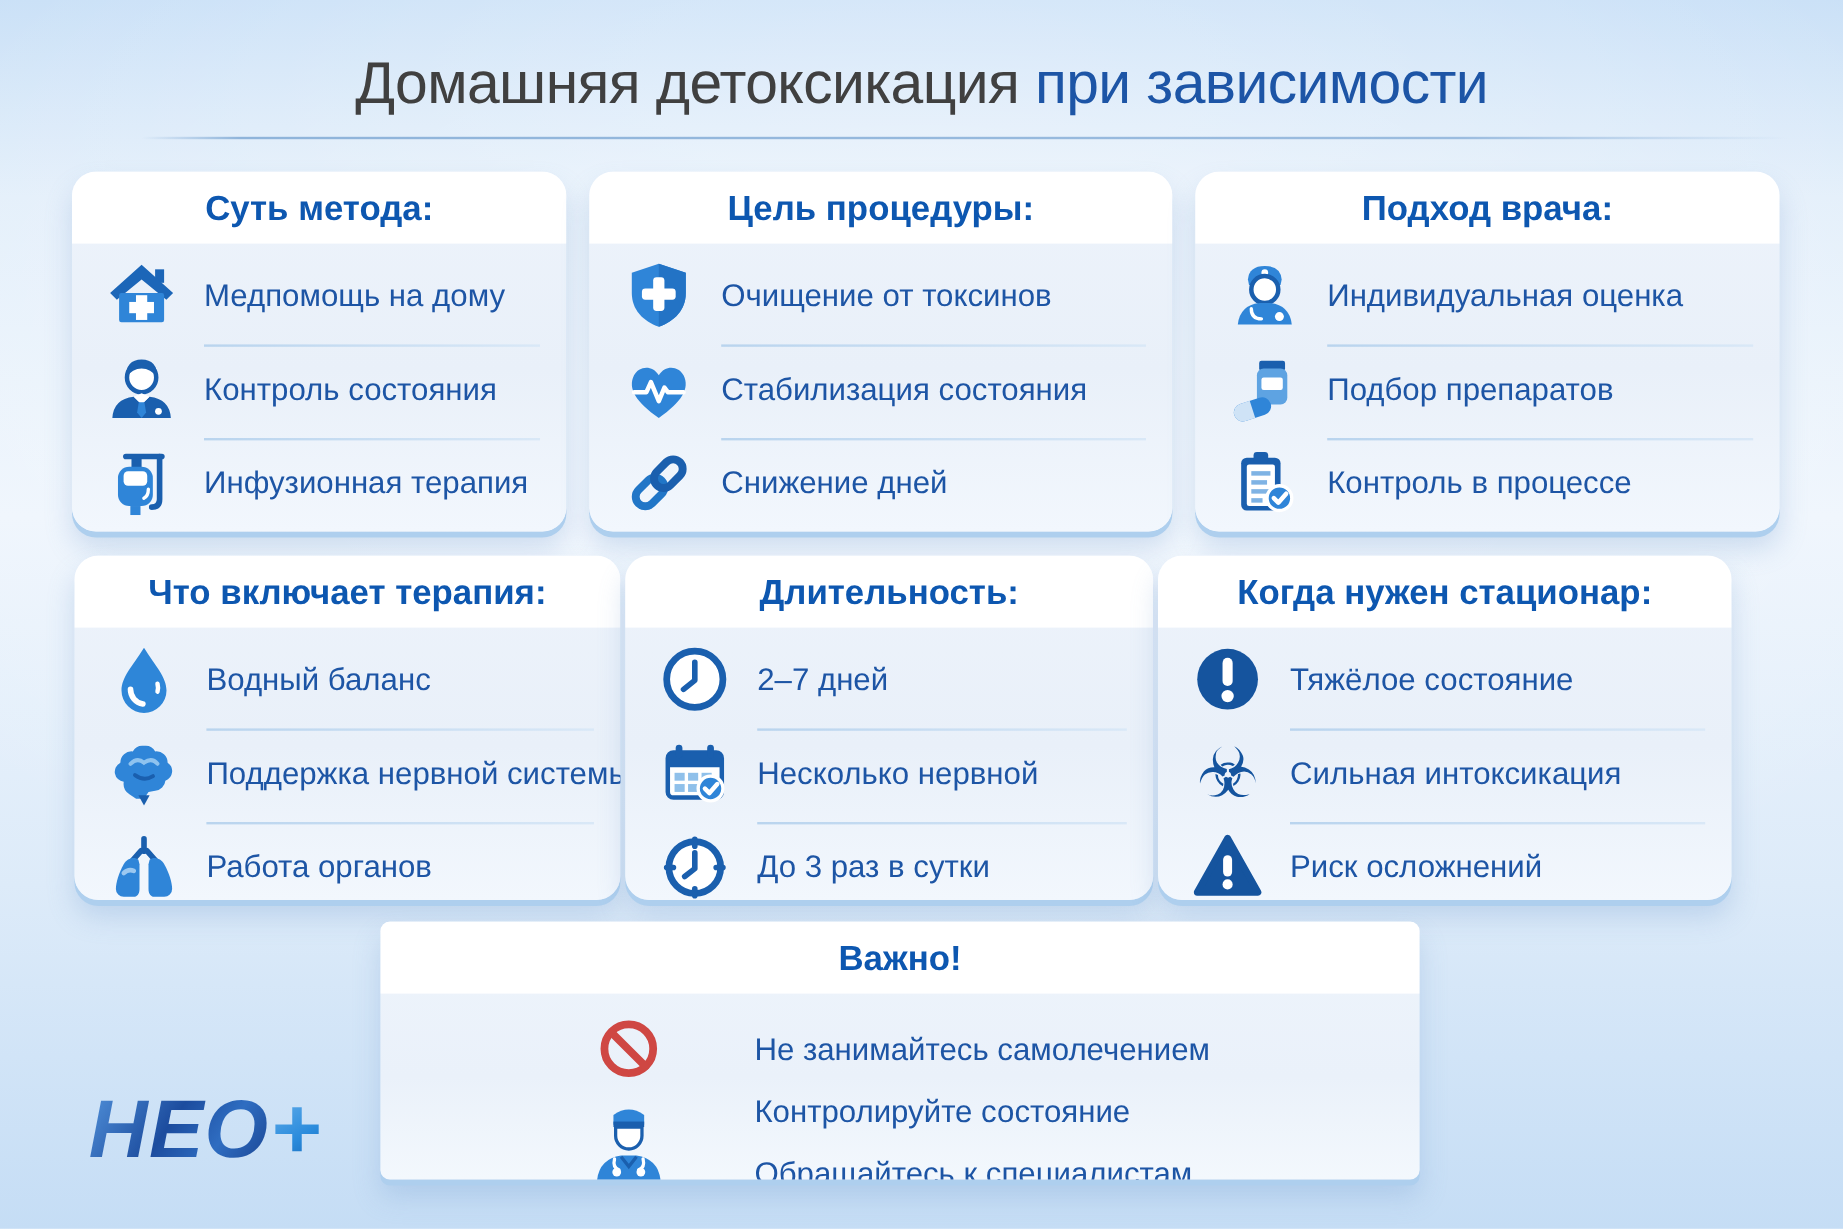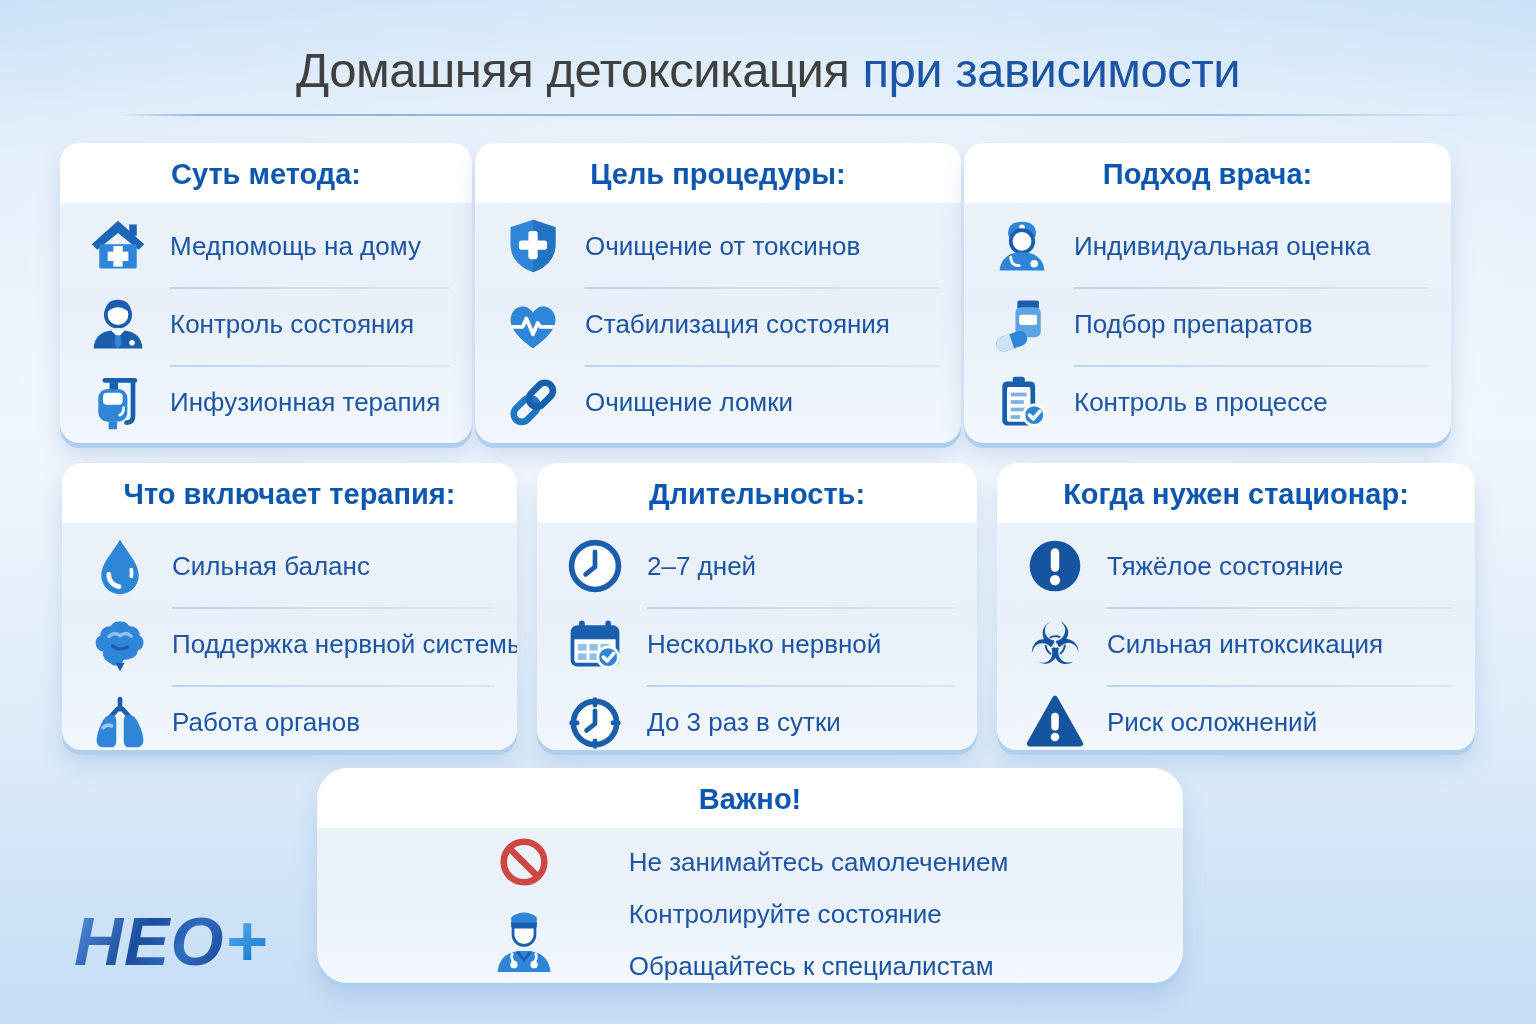--- a/index.html
+++ b/index.html
@@ -14,22 +14,22 @@
   .page-title {
     position:absolute; top:42px; left:0; width:100%;
     text-align:center; font-size:49px; color:#1d55a6; letter-spacing:-.5px;
   }
   .page-title .bold { font-weight:normal; color:#404040; }
   .title-divider {
     position:absolute; top:114px; left:118px; width:1372px; height:2px;
     background:linear-gradient(90deg, rgba(140,175,215,0) 0%, #8fb4da 6%, #9bbcdf 80%, rgba(140,175,215,0) 100%);
   }
   .row { position:absolute; display:flex; }
-  .row1 { left:60px; top:143px; gap:3px; }
-  .row2 { left:62px; top:463px; gap:20px; }
+  .row1 { left:60px; top:143px; gap:19px; }
+  .row2 { left:62px; top:463px; gap:4px; }
   .card {
     border-radius:20px; display:flex; flex-direction:column; overflow:hidden;
     background:linear-gradient(180deg,#edf3fb 0%, #e9f0f9 55%, #f2f7fd 100%);
     box-shadow: 0 5px 0 #aecfee, 0 14px 22px rgba(120,160,210,.30);
   }
   .r1 { height:300px; }
   .r2 { height:287px; }
   .card-header {
     background:#ffffff; padding:15px 8px 12px; text-align:center;
     color:#0d57b0; font-weight:bold; font-size:29px; flex:none;
@@ -46,23 +46,24 @@
   .item-icon { width:60px; height:60px; flex:none; display:flex; align-items:center; justify-content:center; }
   .item-icon svg { width:100%; height:100%; }
   .item-label { font-size:26px; color:#1d55a5; white-space:nowrap; }
   .glyph-bio {
     font-family:"DejaVu Sans", sans-serif; font-size:58px; line-height:60px;
     color:#14549e; display:block; text-align:center;
   }
   
   .important-card {
     position:absolute; left:317px; top:768px; width:866px; height:215px;
-    border-radius:31px; overflow:hidden; display:flex; flex-direction:column;
+    border-radius:8px; overflow:hidden; display:flex; flex-direction:column;
     background:linear-gradient(180deg,#eef4fb 0%, #eaf1fa 60%, #f3f8fd 100%);
     box-shadow: 0 5px 0 #aecfee, 0 14px 22px rgba(120,160,210,.30);
+    gap: 12px;
   }
   .imp-body {
     flex:1; display:grid; grid-template-columns:64px auto; column-gap:26px;
     width:max-content; margin:0 auto; align-items:center; padding:8px 0 14px;
     grid-template-rows:1fr 1fr 1fr;
   }
   .imp-icon { display:flex; align-items:center; justify-content:center; }
   .imp-icon svg { width:52px; height:52px; }
   .imp-icon.tall { grid-row:2 / span 2; }
   .imp-icon.tall svg { width:78px; height:84px; }
@@ -158,21 +159,21 @@
       </div>
       <div class="item">
         <span class="item-icon">
           <svg viewBox="0 0 64 64">
               <g transform="rotate(-45 32 32)" fill="none">
                 <rect x="6" y="24" width="29" height="17" rx="8.5" stroke="#2176c7" stroke-width="7"></rect>
                 <rect x="29" y="24" width="29" height="17" rx="8.5" stroke="#1a5fae" stroke-width="7"></rect>
               </g>
             </svg>
         </span>
-        <span class="item-label">Очищение ломки</span>
+        <span class="item-label">Снижение дней</span>
       </div>
     </div>
   </div>
 
   <div class="card r1" style="width:487px">
     <div class="card-header">Подход врача:</div>
     <div class="card-body">
       <div class="item divided">
         <span class="item-icon">
           <svg viewBox="0 0 64 64">
@@ -226,21 +227,21 @@
     <div class="card-header">Что включает терапия:</div>
     <div class="card-body">
       <div class="item divided">
         <span class="item-icon">
           <svg viewBox="0 0 64 64">
               <path d="M32 4 C22 20 12 30 12 42 a20 20 0 0 0 40 0 C52 30 42 20 32 4 Z" fill="#2e86d8"></path>
               <path d="M20 41 a13 13 0 0 0 11 13" stroke="#fff" stroke-width="5" fill="none" stroke-linecap="round"></path>
               <path d="M44 36 q1 4 0 7" stroke="#fff" stroke-width="4" fill="none" stroke-linecap="round"></path>
             </svg>
         </span>
-        <span class="item-label">Сильная баланс</span>
+        <span class="item-label">Водный баланс</span>
       </div>
       <div class="item divided">
         <span class="item-icon">
           <svg viewBox="0 0 64 64">
               <path d="M14 40 a9 9 0 0 1 -3 -17 a10 10 0 0 1 11 -10 a10 10 0 0 1 10 -5 a10 10 0 0 1 10 5 a10 10 0 0 1 11 10 a9 9 0 0 1 -2 16 a10 10 0 0 1 -9 9 l-6 1 l-4 6 h-7 l-6 -4 a11 11 0 0 1 -5 -11 Z" fill="#2f85d8"></path>
               <path d="M20 24 q6 -6 12 -1 q7 -5 12 1" stroke="#8fc3ef" stroke-width="3.5" fill="none" stroke-linecap="round"></path>
               <path d="M24 34 q8 6 16 1" stroke="#1a5fae" stroke-width="3.5" fill="none" stroke-linecap="round"></path>
               <path d="M27 52 l5 9 l5 -9 Z" fill="#1a5fae"></path>
             </svg>
         </span>

